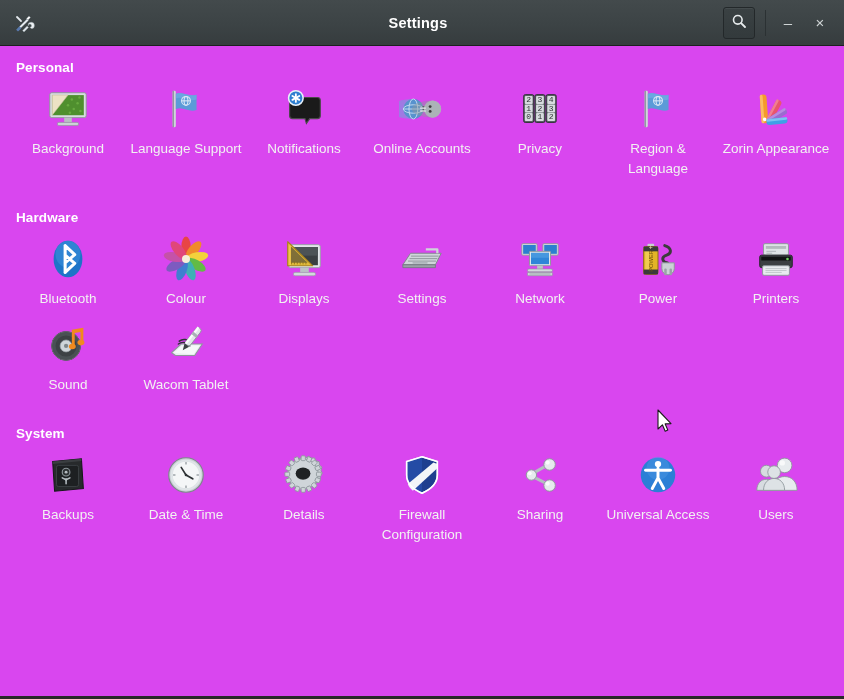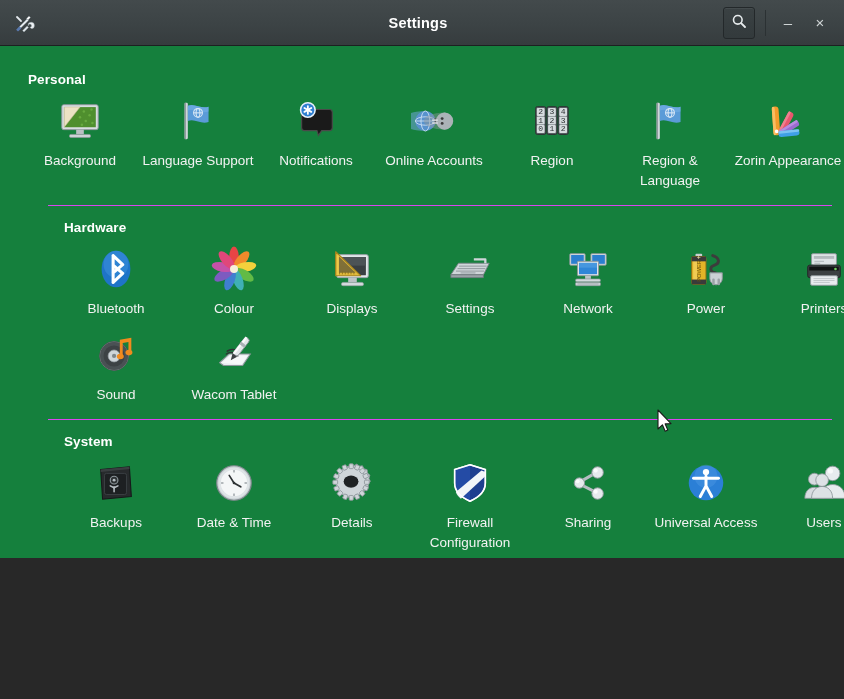--- a/index.html
+++ b/index.html
@@ -63,27 +63,27 @@
     border: none;
   }
   .tb-sep {
     width: 1px; height: 26px;
     background: #2b3133;
     margin: 0 6px 0 0;
   }
 
   
   #content {
-    height: 512px;
+    height: 650px;
     overflow: hidden;
-    background: #15803d;
-    padding: 12px;
+    background: #d946ef;
+    padding: 0;
   }
   .section { padding: 0 0 6px 0; }
-  .section + .section { border-top: 1px solid #d946ef; margin-left: 36px; }
+  .section + .section { border-top: 3px solid #d946ef; }
   .section-header {
     color: #ffffff;
     font-size: 13.5px;
     font-weight: bold;
     padding: 14px 0 6px 16px;
     letter-spacing: 0.1px;
   }
   .grid {
     display: grid;
     grid-template-columns: repeat(7, 118px);
@@ -262,21 +262,21 @@
     <text x="12.3" y="26.0">1</text>
                   <text x="24" y="26.0">2</text>
                   <text x="35.7" y="26.0">3</text>
     <text x="12.3" y="34.9">0</text>
                   <text x="24" y="34.9">1</text>
                   <text x="35.7" y="34.9">2</text>
    </g>
   </g>
 </svg>
           </div>
-          <div class="lbl">Region</div>
+          <div class="lbl">Privacy</div>
         </div>
         <div class="tile">
           <div class="ico">
             <svg viewBox="0 0 48 48" width="46" height="46">
   <rect x="10" y="5" width="3.4" height="38" rx="1.2" fill="#cfd6da"></rect>
   <rect x="10" y="5" width="1.4" height="38" fill="#8d969b"></rect>
   <path d="M13.4 8 C21 5 27 12 35 9 L35 25 C27 28 21 21 13.4 24 Z" fill="#5b9bd8"></path>
   <path d="M13.4 8 C21 5 27 12 35 9 L35 14 C27 17 21 10 13.4 13 Z" fill="#74b0e6" opacity="0.6"></path>
   <g fill="none" stroke="#dce9f6" stroke-width="1.1">
     <circle cx="24" cy="15.5" r="4.6"></circle>

